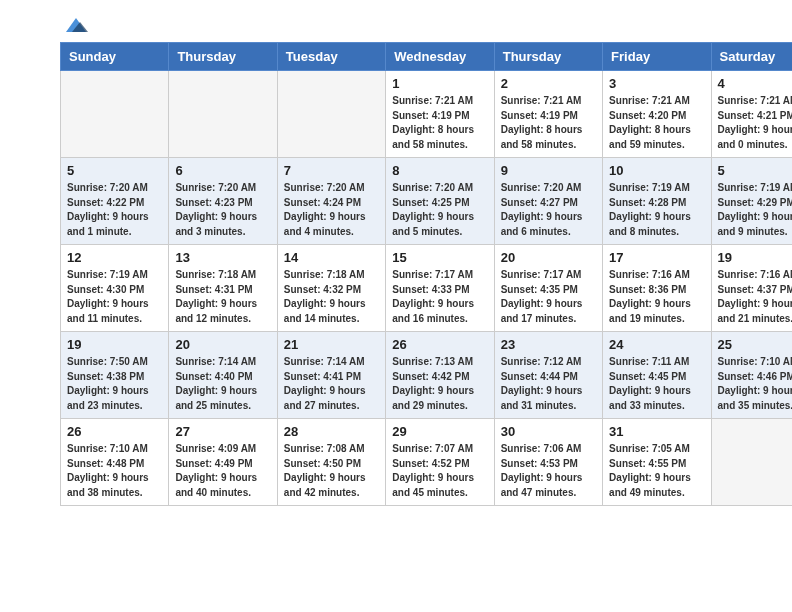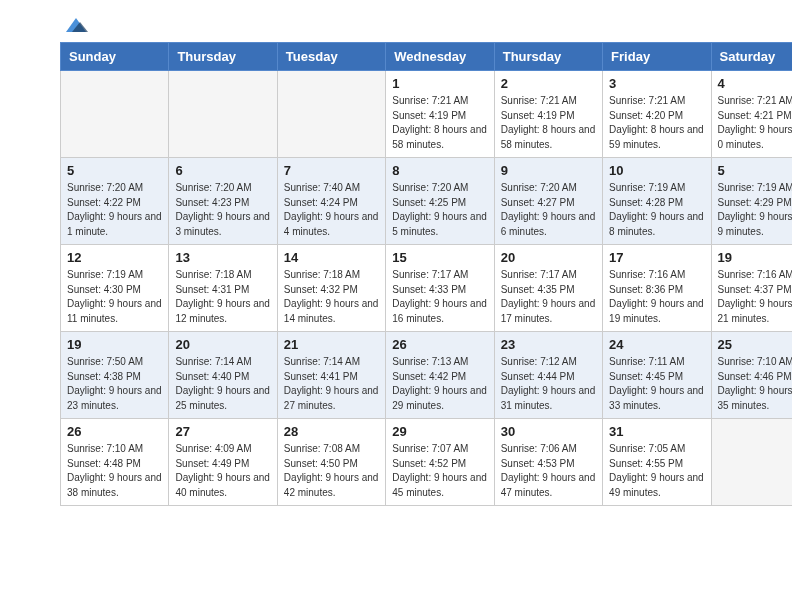--- a/index.html
+++ b/index.html
@@ -10,21 +10,21 @@
     .title-block { text-align: right; }
     .month-title { font-size: 36px; color: #1a3a5c; font-weight: normal; }
     .location { font-size: 16px; color: #333; margin-top: 2px; }
     .calendar { width: 100%; border-collapse: collapse; }
     .calendar thead tr th { background: #3a70b8; color: #fff; text-align: left; padding: 6px 8px; font-size: 13px; border: 1px solid #5588cc; }
     .calendar tbody tr td { border: 1px solid #ccc; vertical-align: top; padding: 5px 6px; font-size: 10.5px; color: #333; min-height: 80px; width: calc(100%/7); }
     .calendar tbody tr td.empty { background: #f5f5f5; }
     .calendar tbody tr:nth-child(odd) td:not(.empty) { background: #fff; }
     .calendar tbody tr:nth-child(even) td:not(.empty) { background: #f0f4fa; }
     .cell-date { font-size: 13px; font-weight: bold; color: #222; margin-bottom: 3px; }
-    .cell-info { font-size: 10px; color: #333; line-height: 1.45; }
+    .cell-info { font-size: 10px; color: #333; line-height: 1.45; font-weight: bold; }
     .row-alt td { background: #eaf0f8 !important; }
   </style>
 </head>
 <body>
 
 <div class="page">
   <div class="header">
     <div class="logo">
       <div style="display:flex;align-items:center;gap:0;">
         <span style="font-size:22px;font-weight:bold;color:#1a3a5c;"></span>
@@ -91,21 +91,21 @@
 Daylight: 9 hours and 1 minute.</div>
           </td>
           <td>
             <div class="cell-date">6</div>
             <div class="cell-info">Sunrise: 7:20 AM
 Sunset: 4:23 PM
 Daylight: 9 hours and 3 minutes.</div>
           </td>
           <td>
             <div class="cell-date">7</div>
-            <div class="cell-info">Sunrise: 7:40 AM
+            <div class="cell-info">Sunrise: 7:20 AM
 Sunset: 4:24 PM
 Daylight: 9 hours and 4 minutes.</div>
           </td>
           <td>
             <div class="cell-date">8</div>
             <div class="cell-info">Sunrise: 7:20 AM
 Sunset: 4:25 PM
 Daylight: 9 hours and 5 minutes.</div>
           </td>
           <td>

